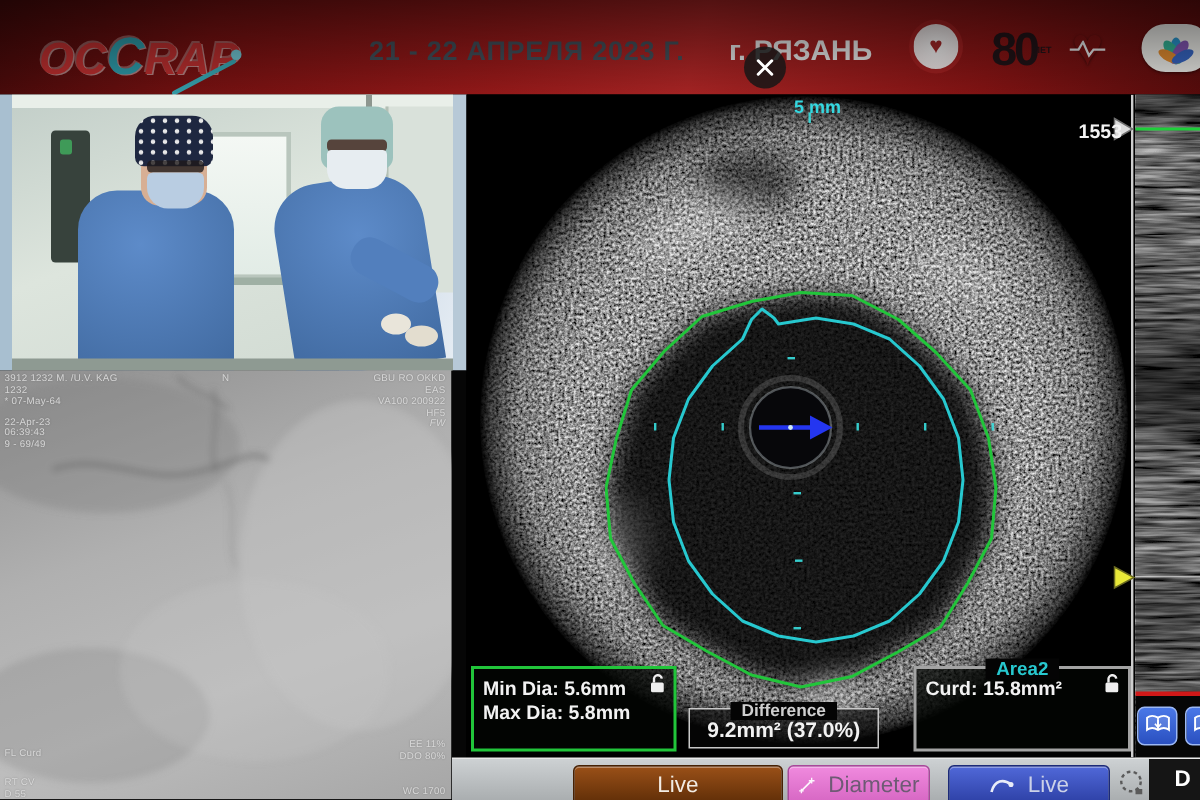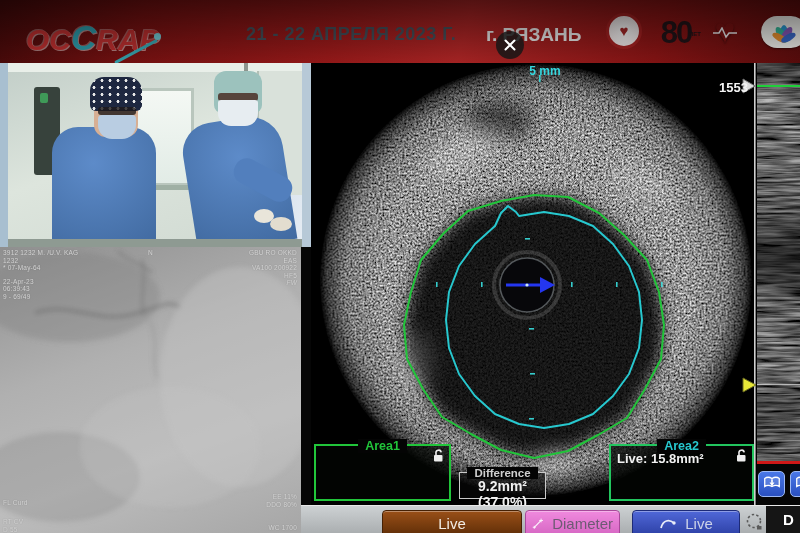--- a/index.html
+++ b/index.html
@@ -79,23 +79,23 @@
   .ivus-scale{left:210px;top:1px;width:48px;text-align:center;font-size:12px;font-weight:700;color:#35d8e0;}
   .ivus-dt{right:52px;top:1px;font-size:13px;font-weight:700;color:#f4f4f4;text-align:right;}
   .ivus-frame{right:52px;top:17px;font-size:13px;font-weight:700;color:#f4f4f4;text-align:left;}
 
   .mpanel{position:absolute;box-sizing:border-box;background:rgba(3,6,3,.74);color:#f2f2f2;
     font-size:13px;font-weight:700;line-height:15.5px;padding:5px 0 0 6px;}
   .mpanel .ptitle{position:absolute;top:-8px;left:0;right:0;text-align:center;}
   .mpanel .ptitle span{background:#040404;padding:0 7px;font-size:12.5px;font-weight:700;}
   .area1{left:3px;top:381px;width:137px;height:57px;border:2px solid #21c53a;}
   .area1 .ptitle span{color:#21c53a;}
-  .area2{left:298px;top:381px;width:145px;height:57px;border:2px solid #22c55e;}
+  .area2{left:298px;top:381px;width:145px;height:57px;border:2px solid #a3a3a3;}
   .area2 .ptitle span{color:#27c8cf;}
-  .diffp{left:148px;top:409px;width:87px;height:27px;border:1.5px solid #c9c9c9;background:rgba(8,8,8,.6);
+  .diffp{left:148px;top:409px;width:127px;height:27px;border:1.5px solid #c9c9c9;background:rgba(8,8,8,.6);
     text-align:center;padding:6px 0 0 0;font-size:14px;}
   .diffp .ptitle span{color:#cfcfcf;font-size:11.5px;}
   .plock{position:absolute;right:4px;top:3px;width:13px;height:14px;}
 
   .bookbtn{position:absolute;width:27px;height:26px;border-radius:5px;border:1.5px solid #9cb8f4;
     background:linear-gradient(#4a78e8,#2a50c0);box-sizing:border-box;padding:0;cursor:pointer;}
 
   
   .toolbar{left:301px;top:505px;width:499px;height:28px;background:linear-gradient(#cdd1d3,#a9adaf);
     border-top:1px solid #e9e9e9;}
@@ -326,39 +326,40 @@
       <rect x="446" y="321" width="43" height="1" fill="rgba(255,255,255,.5)"></rect>
       <polygon points="432,315 445,322 432,329" fill="#e8e838" stroke="#6a6a20" stroke-width="1"></polygon>
       <rect x="446" y="398" width="43" height="3" fill="#d01818"></rect>
       <rect x="446" y="401" width="43" height="41" fill="#060606"></rect>
     </svg>
 
     <div class="abs ivus-scale">5 mm</div>
     <div class="abs ivus-frame">1553</div>
 
     <div class="mpanel area1">
-      <div class="ptitle"><span>Area1</span></div>
       <svg class="plock" viewBox="0 0 13 14">
         <path d="M4,6 V4.2 A2.6,2.6 0 0 1 9.2,3.4" fill="none" stroke="#eee" stroke-width="1.6"></path>
         <rect x="2" y="6" width="8.5" height="6.5" rx="1" fill="#eee"></rect>
       </svg>
+      <div>Min Dia: 5.6mm</div>
+      <div>Max Dia: 5.8mm</div>
     </div>
 
     <div class="mpanel diffp">
       <div class="ptitle"><span>Difference</span></div>
       <div>9.2mm² (37.0%)</div>
     </div>
 
     <div class="mpanel area2">
       <div class="ptitle"><span>Area2</span></div>
       <svg class="plock" viewBox="0 0 13 14">
         <path d="M4,6 V4.2 A2.6,2.6 0 0 1 9.2,3.4" fill="none" stroke="#eee" stroke-width="1.6"></path>
         <rect x="2" y="6" width="8.5" height="6.5" rx="1" fill="#eee"></rect>
       </svg>
-      <div>Live: 15.8mm²</div>
+      <div>Curd: 15.8mm²</div>
     </div>
 
     <button class="bookbtn" style="left:447px;top:408px;">
       <svg width="22" height="21" viewBox="0 0 26 26">
         <path d="M4,8 Q8,5 13,8 Q18,5 22,8 L22,18 Q18,15 13,18 Q8,15 4,18 Z" fill="rgba(255,255,255,.15)" stroke="#fff" stroke-width="1.6"></path>
         <line x1="13" y1="8" x2="13" y2="18" stroke="#fff" stroke-width="1.4"></line>
         <path d="M13,10 V15 M10.5,13 L13,16 L15.5,13" fill="none" stroke="#fff" stroke-width="1.4"></path>
       </svg>
     </button>
     <button class="bookbtn" style="left:479px;top:408px;">

